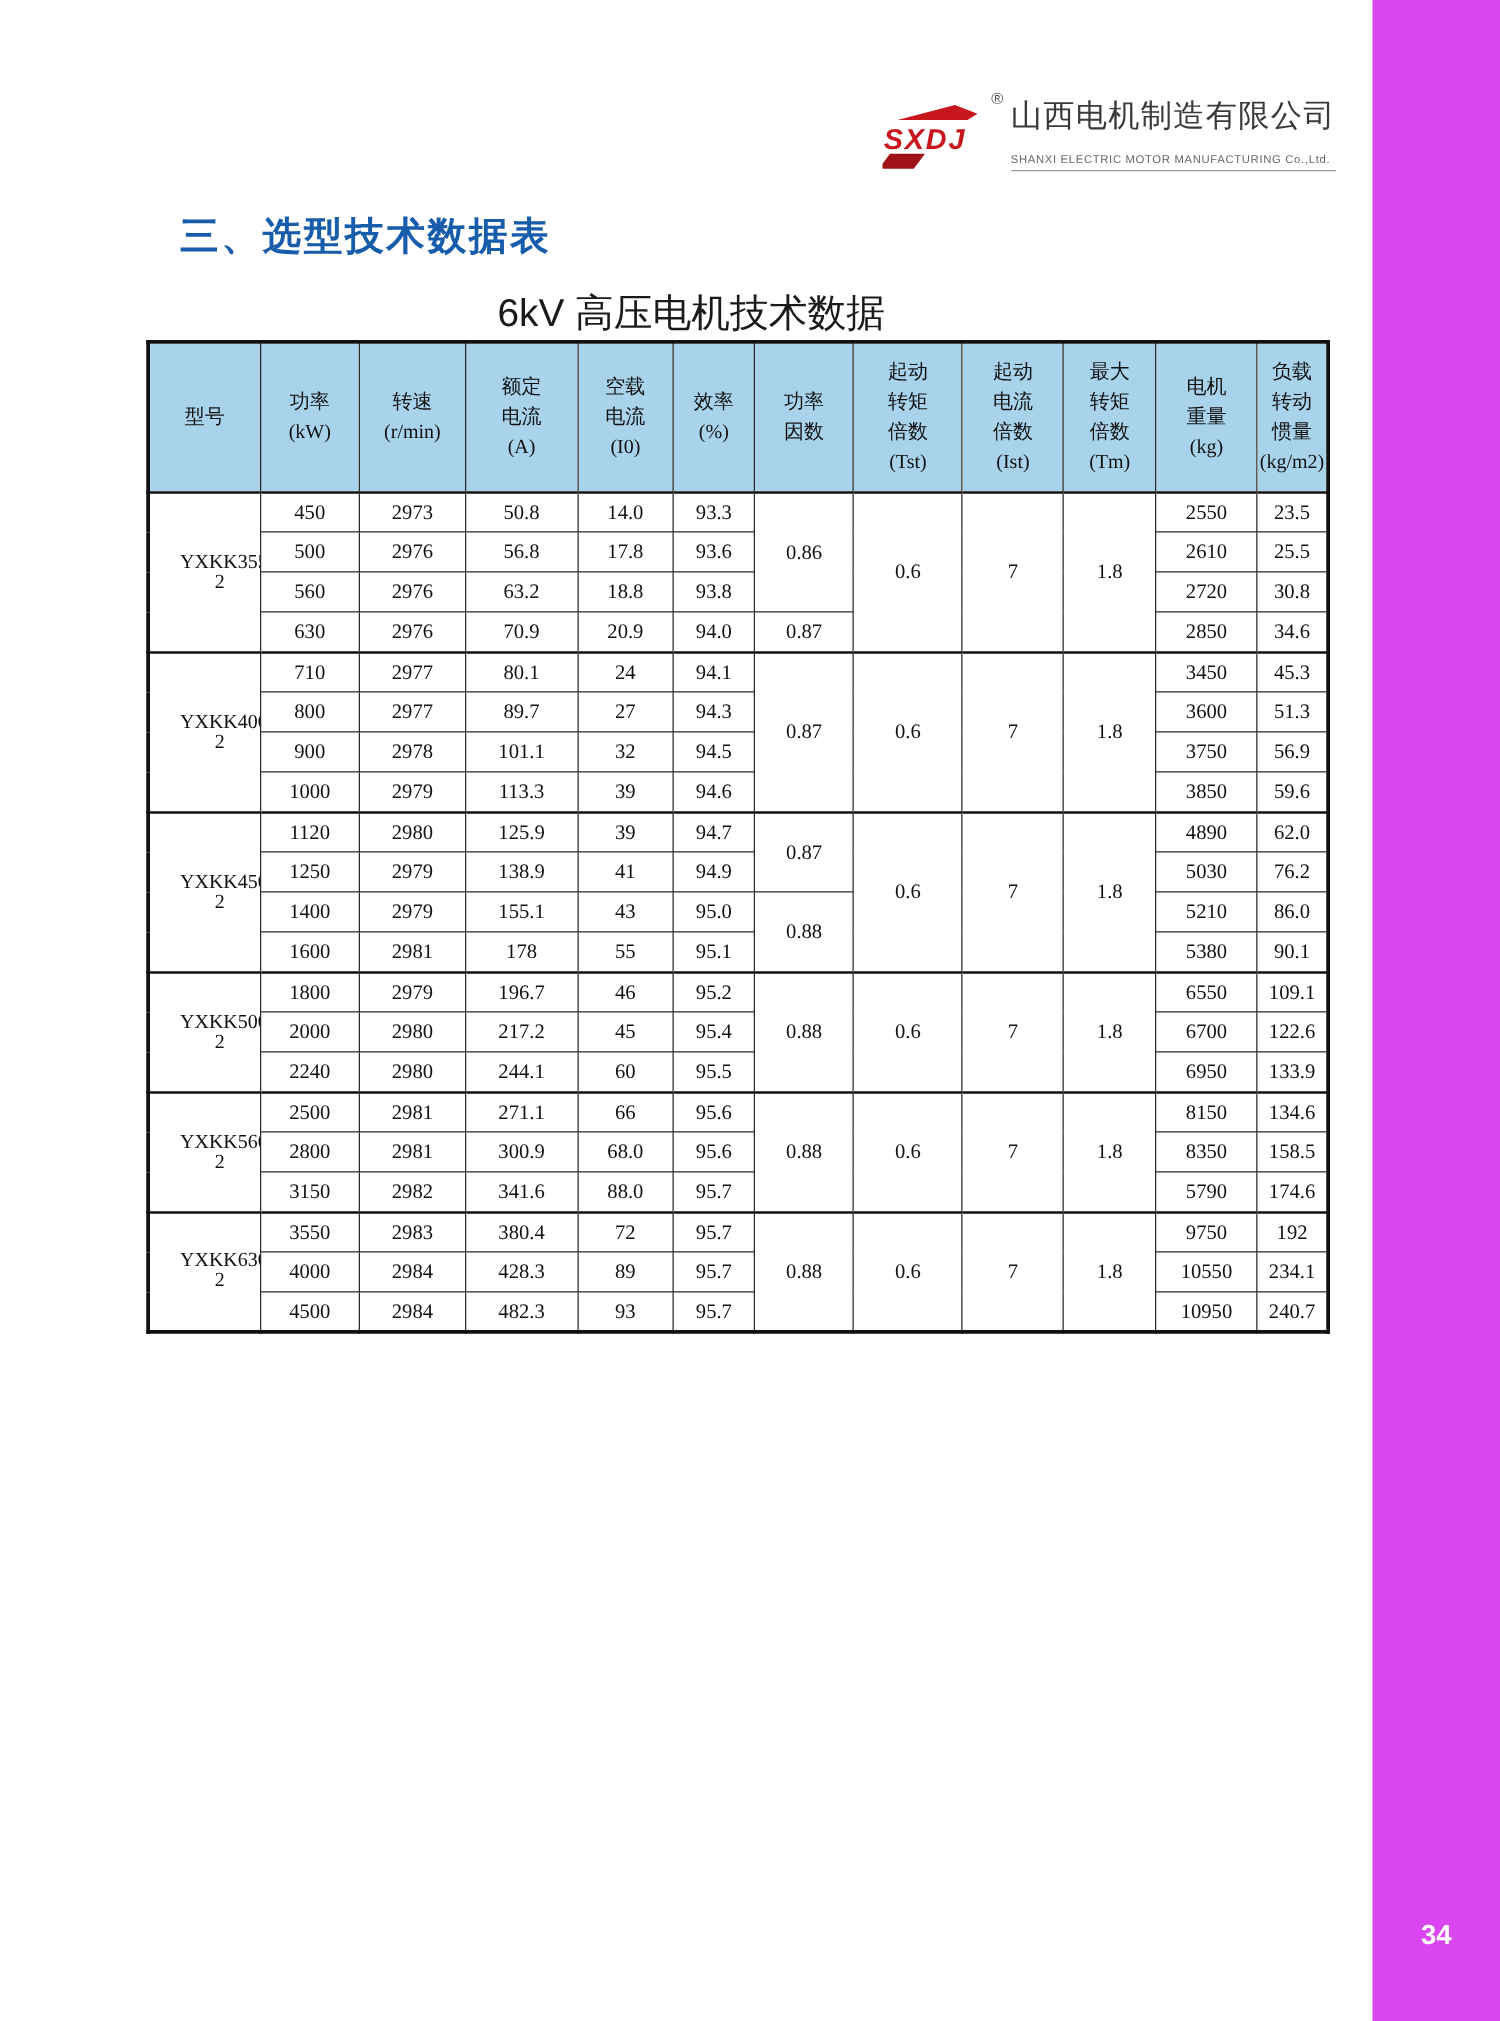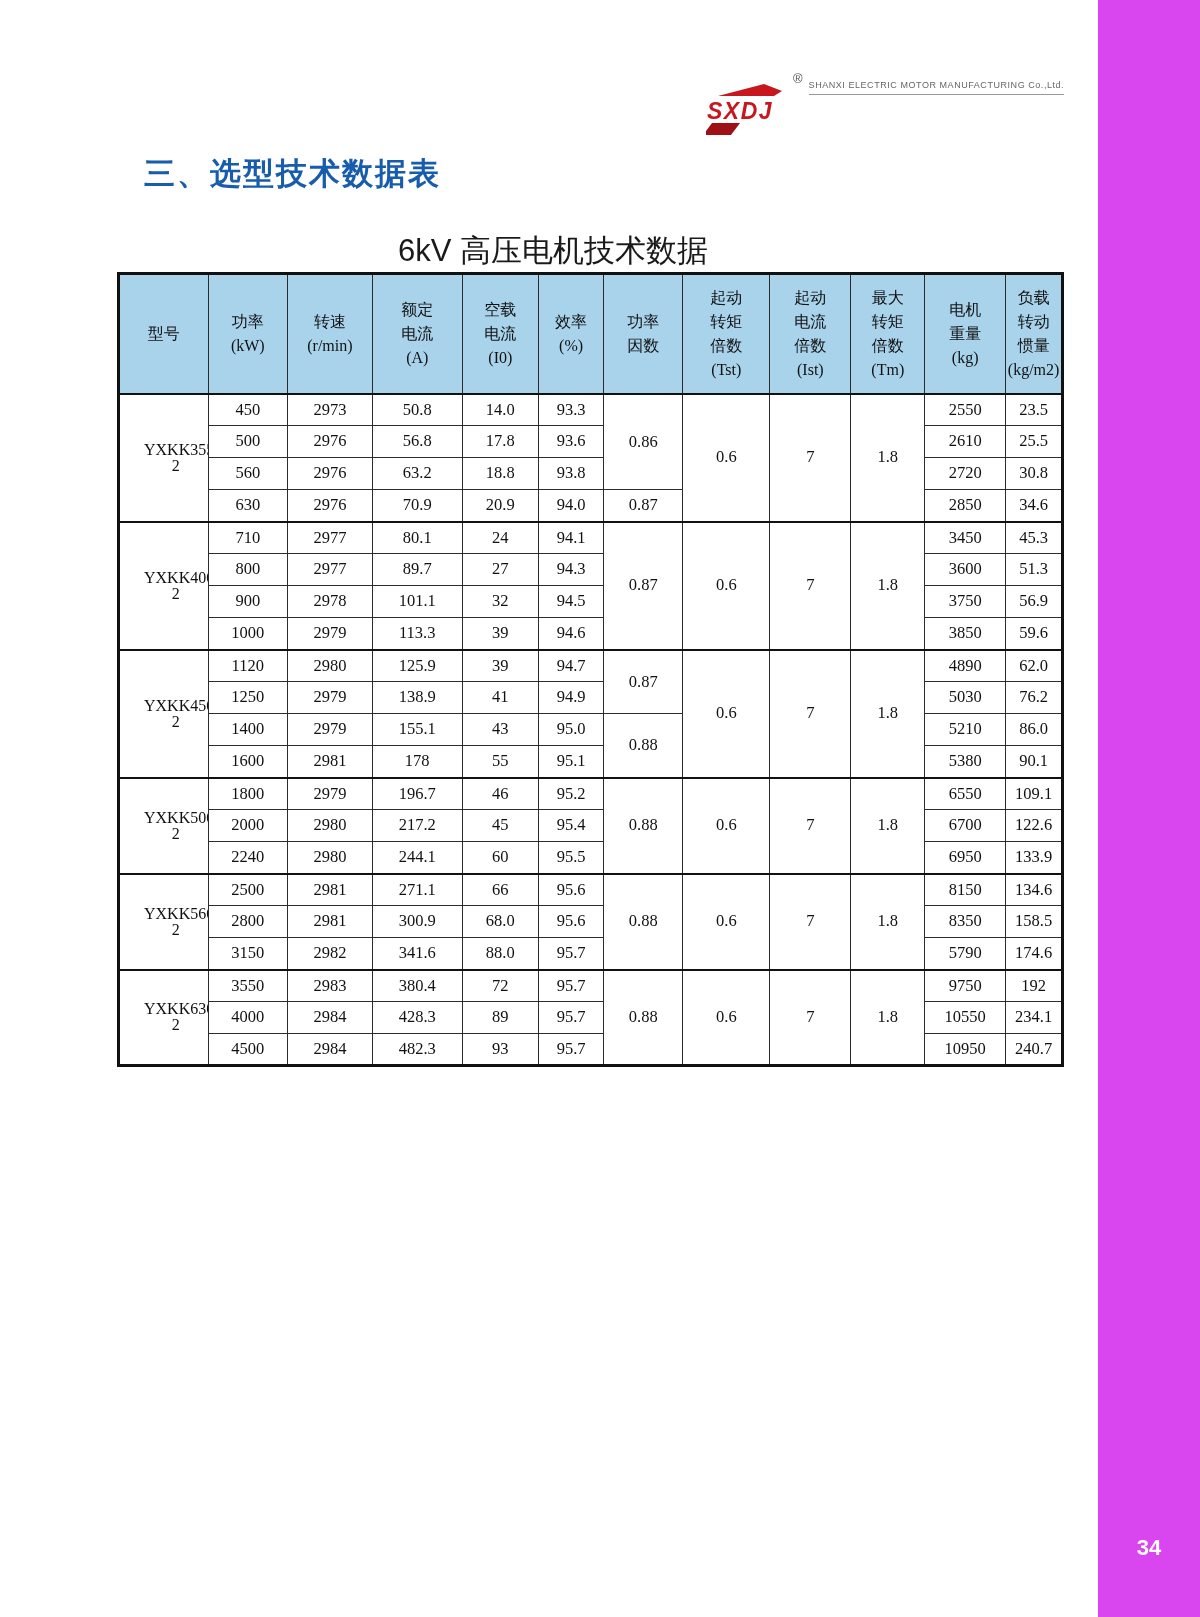--- a/index.html
+++ b/index.html
@@ -21,25 +21,25 @@
   .logo { position:absolute; left:706px; top:72px; display:flex; align-items:flex-start; }
   .logo-mark { margin-top:10px; flex:0 0 auto; }
   .reg { font-size:13px; color:#555; margin:0 6px 0 3px; line-height:1; }
   .logo-text { margin-top:6px; }
   .company-cn {
     font-size:25px; color:#3a3a3a; letter-spacing:1px; white-space:nowrap;
     font-weight:500; line-height:1.2;
   }
   .company-en {
     font-size:9px; color:#666; letter-spacing:0.55px; white-space:nowrap;
-    padding-bottom:4px; margin-top:2px; border-bottom:1px solid #9a9a9a;
+    padding-bottom:4px; margin-top:14px; border-bottom:1px solid #9a9a9a;
   }
   
   .section-heading {
-    position:absolute; left:144px; top:153px;
+    position:absolute; left:144px; top:168px;
     font-size:31px; font-weight:bold; letter-spacing:2px;
     color:#185CAC; font-family:Liberation Mono, monospace;
   }
   .table-title {
     position:absolute; left:117px; top:230px; width:872px;
     text-align:center; font-size:31px; color:#1a1a1a;
     font-family:"Liberation Sans", sans-serif;
   }
   
   .data-table {
@@ -67,20 +67,21 @@
 <div class="page">
 
   <div class="logo">
     <svg class="logo-mark" width="84" height="54" viewBox="0 0 84 54">
       <polygon points="12,14 58,2 76,9 68,14 24,14" fill="#C8161E"></polygon>
       <text x="1" y="37" font-size="23" font-weight="bold" font-style="italic" letter-spacing="1.5" fill="#C8161E">SXDJ</text>
       <polygon points="6,41 34,41 25,53 -3,53" fill="#9E1217"></polygon>
     </svg>
     <span class="reg">®</span>
     <div class="logo-text">
+      <div class="company-cn">山西电机制造有限公司</div>
       <div class="company-en">SHANXI  ELECTRIC  MOTOR  MANUFACTURING  Co.,Ltd.</div>
     </div>
   </div>
 
   <h1 class="section-heading">三、选型技术数据表</h1>
 
   <div class="table-title">6kV 高压电机技术数据</div>
 
   <table class="data-table">
     <colgroup>

